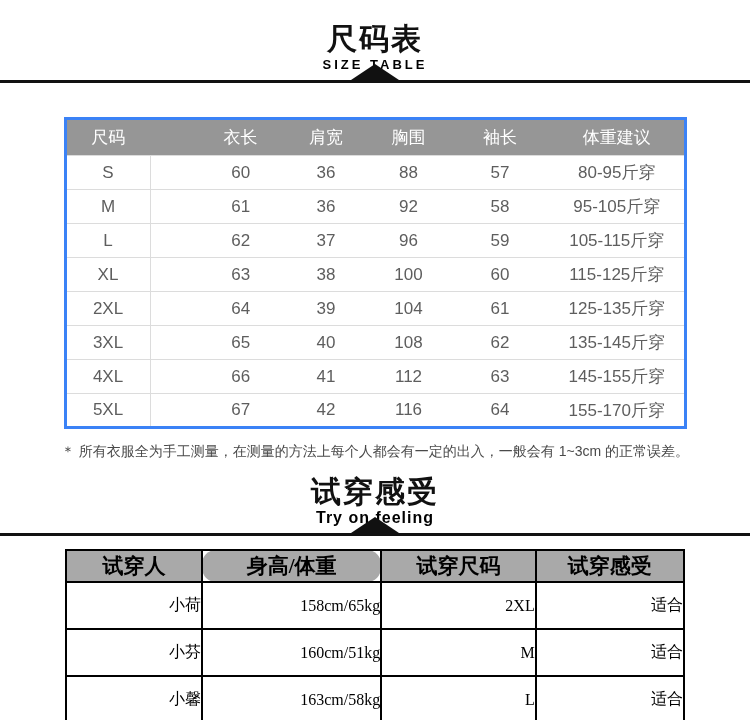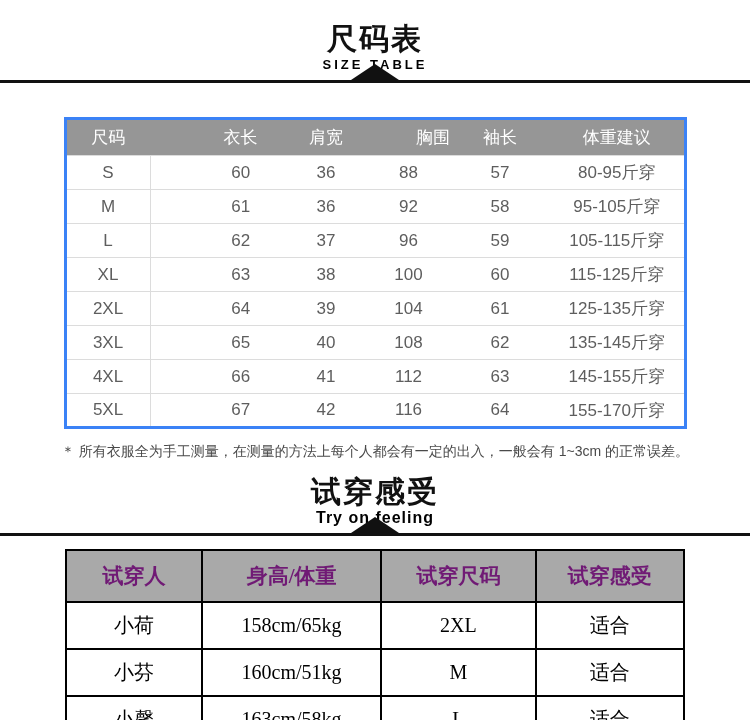--- a/index.html
+++ b/index.html
@@ -67,21 +67,21 @@
     height: 34px;
     font-size: 17px;
     color: #5e5e5e;
     text-align: center;
     border-top: 1px solid #dcdcdc;
   }
   .size-table td:first-child { border-right: 1px solid #dcdcdc; }
   .size-table th:nth-child(1) { width: 85px; }
   .size-table th:nth-child(2) { width: 135px; }
   .size-table th:nth-child(3) { width: 82px; }
-  .size-table th:nth-child(4) { width: 83px; text-align: right; }
+  .size-table th:nth-child(4) { width: 83px; }
   .size-table th:nth-child(5) { width: 100px; }
   .size-table th:nth-child(6) { width: 135px; }
   .size-table th:nth-child(2), .size-table td:nth-child(2) { padding-left: 46px; }
 
   
   .note {
     margin-top: 12px;
     text-align: center;
     font-size: 14px;
     color: #4a4a4a;
@@ -91,35 +91,35 @@
   
   .tryon-table {
     width: 620px;
     margin: 13px auto 0 auto;
     table-layout: fixed;
     font-family: "Liberation Serif", "DejaVu Serif", serif;
     border: 2px solid #000000;
   }
   .tryon-table th {
     background: #a9a9a9;
-    color: #701a75;
+    color: #000000;
     font-weight: bold;
     font-size: 21px;
-    height: 52px;
+    height: 32px;
     border: 2px solid #000000;
   }
   .tryon-table td {
     height: 47px;
-    font-size: 20px;
+    font-size: 16px;
     color: #000000;
-    text-align: center;
+    text-align: right;
     border: 2px solid #000000;
   }
   .tryon-table th:nth-child(1) { width: 22%; }
-  .tryon-table th:nth-child(2) { width: 29%; }
+  .tryon-table th:nth-child(2) { width: 29%; border-radius: 14px; }
   .tryon-table th:nth-child(3) { width: 25%; }
   .tryon-table th:nth-child(4) { width: 24%; }
 </style>
 </head>
 <body>
 
 <div class="page">
 
   <div class="section-header header-size">
     <div class="cn-title">尺码表</div>

